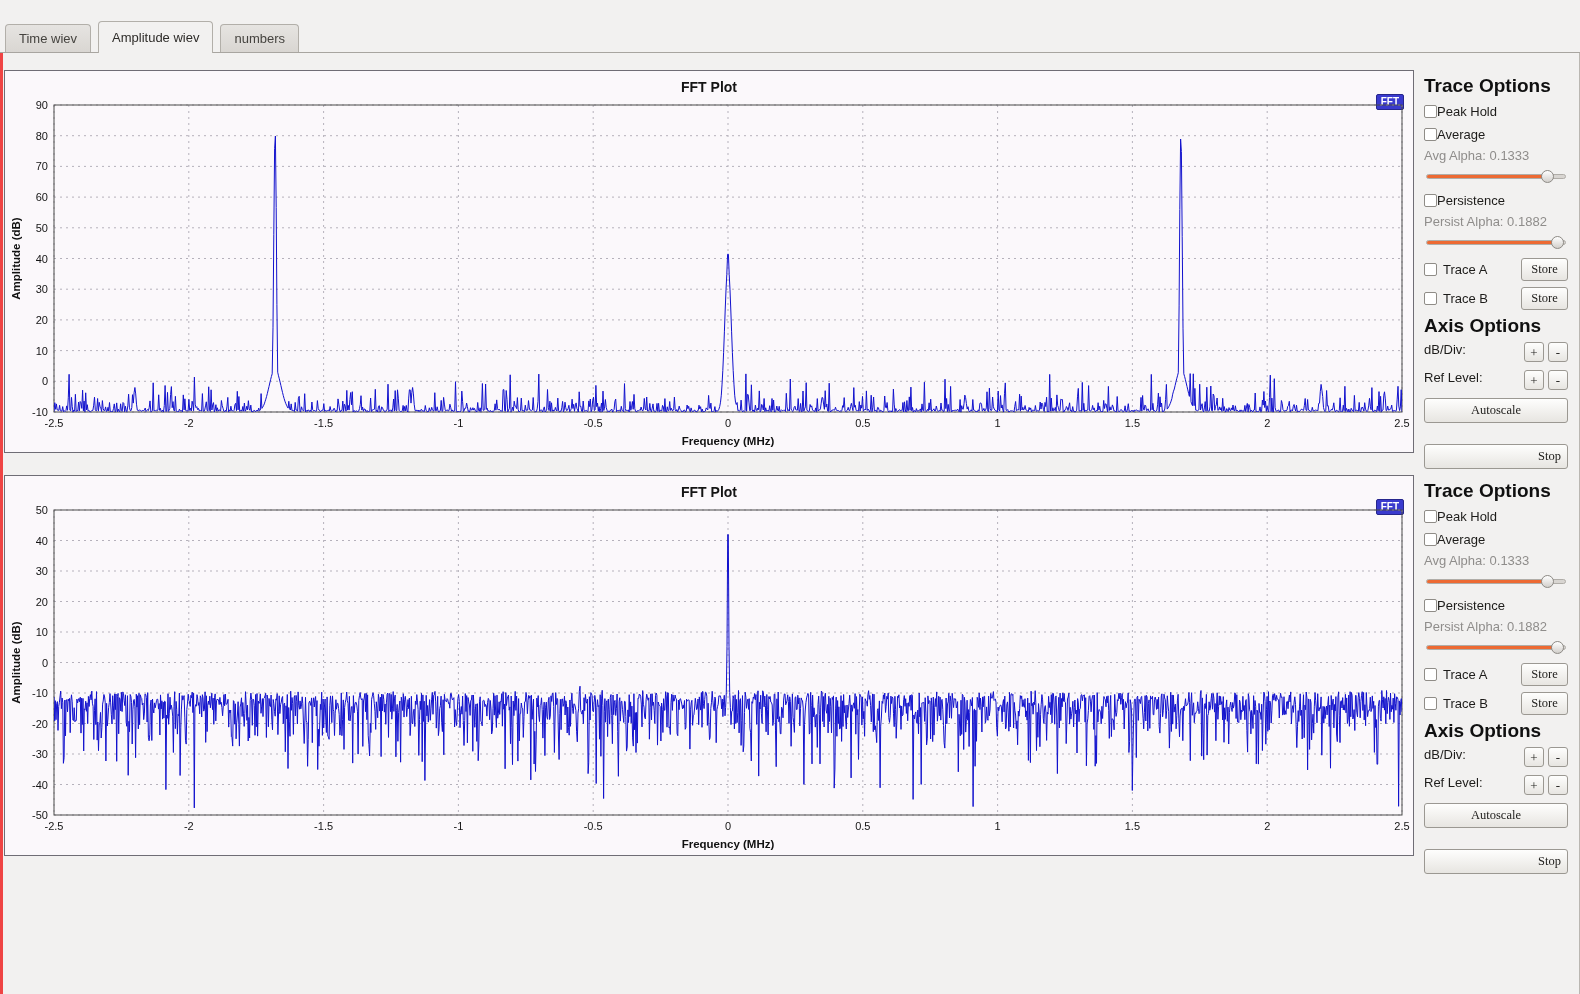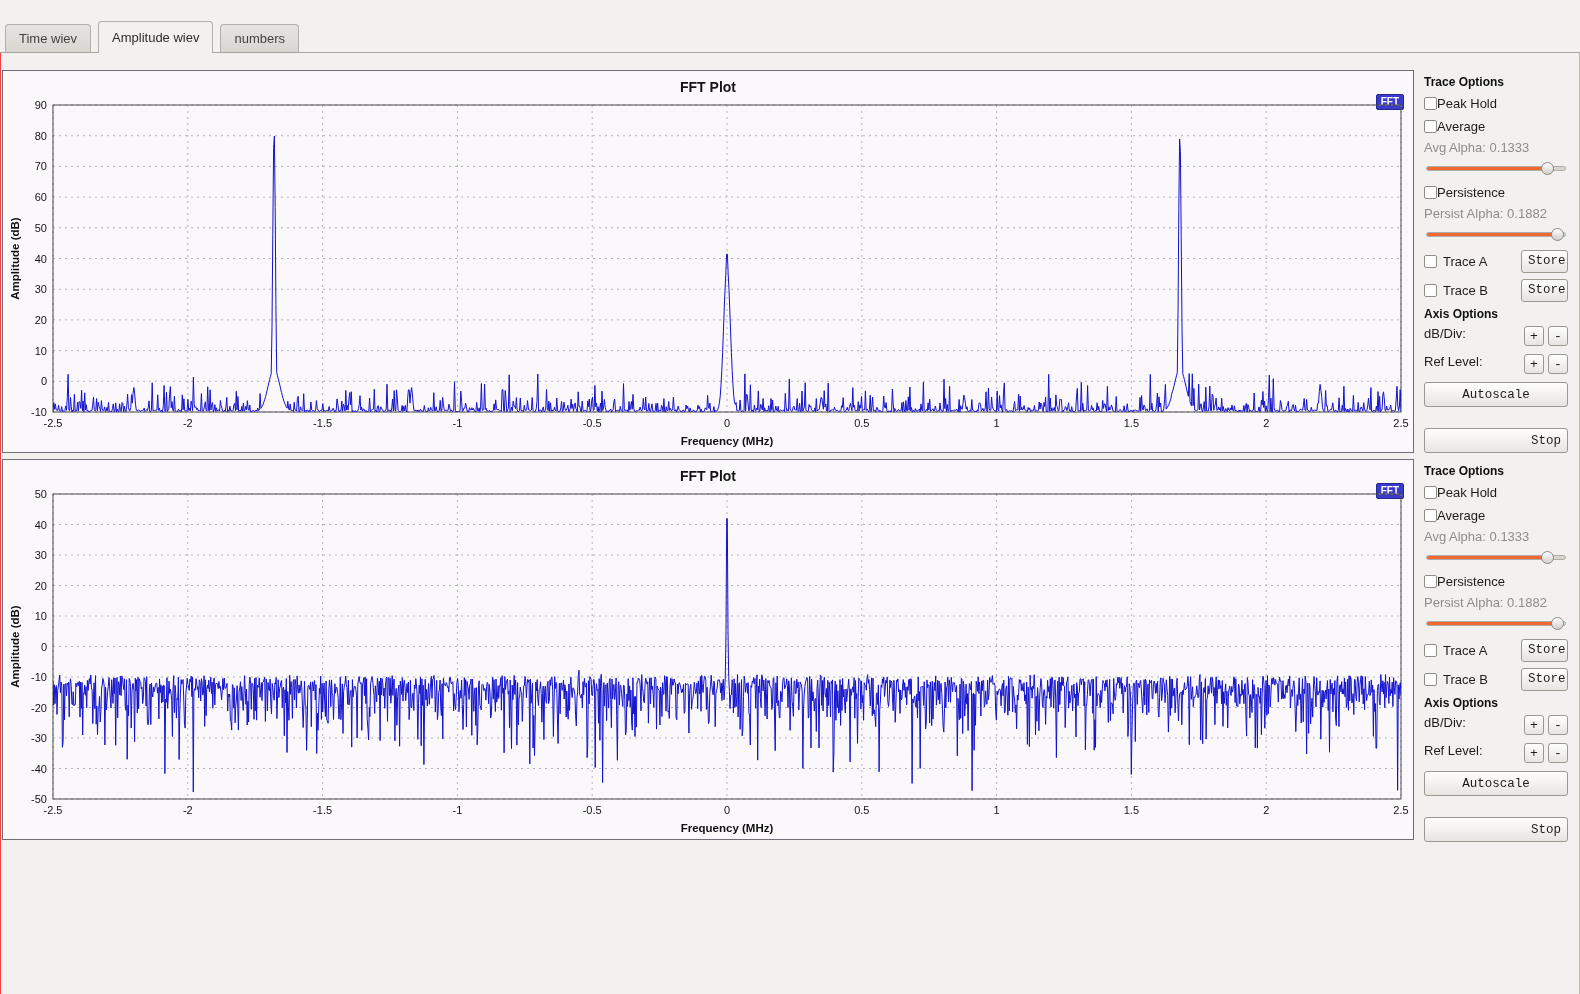--- a/index.html
+++ b/index.html
@@ -5,41 +5,41 @@
   *{box-sizing:border-box;}
   html,body{margin:0;padding:0;}
   body{width:1580px;height:994px;background:#f2f1f0;font-family:"Liberation Sans","DejaVu Sans",sans-serif;overflow:hidden;position:relative;}
 
   
   .tabbar{height:53px;padding:21px 5px 0;display:flex;align-items:flex-end;gap:7px;border-bottom:1px solid #a8a5a0;background:#f2f1f0;position:relative;}
   .tab{padding:6px 13px;background:linear-gradient(#e6e4e1,#d9d6d2);border:1px solid #b2afa9;border-bottom:none;border-radius:4px 4px 0 0;font-size:13px;color:#45433f;cursor:default;white-space:nowrap;}
   .tab.active{background:#f2f1f0;color:#2e2c29;padding-top:8px;padding-bottom:8px;margin-bottom:-1px;z-index:2;}
 
   
-  .content{position:absolute;left:0;right:0;top:53px;bottom:0;border-left:1px solid #ef4444;border-right:1px solid #bab7b2;padding:17px 5px 0 1px;background:#f2f1f0;}
+  .content{position:absolute;left:0;right:0;top:53px;bottom:0;border-left:3px solid #ef4444;border-right:1px solid #bab7b2;padding:17px 5px 0 1px;background:#f2f1f0;}
   .scope-row{display:flex;align-items:stretch;}
   .scope-row + .scope-row{margin-top:2px;}
   .plot-panel{flex:1;position:relative;border:1px solid #6f6d75;background:#fbf8fb;height:383px;}
   .scope-row.second .plot-panel{height:381px;}
   .plot-title{text-align:center;font-size:14px;font-weight:bold;color:#141414;padding-top:8px;height:28px;}
   .fft-badge{position:absolute;top:23px;right:9px;background:#3a3ace;color:#ffffff;font-size:10px;font-weight:bold;padding:2px 4px;border-radius:2px;border:1px solid #26268c;line-height:1;}
   .plot-svg{position:absolute;left:2px;top:28px;width:calc(100% - 4px);height:calc(100% - 30px);}
 
   
   .sidebar{width:160px;flex:none;padding:5px 6px 4px 10px;display:flex;flex-direction:column;gap:5px;font-size:13px;color:#1d1c1a;}
-  .sb-title{font-weight:bold;font-size:12px;color:#101010;}
+  .sb-title{font-weight:bold;font-size:19px;color:#101010;}
   .cb-row{display:flex;align-items:center;height:18px;}
   .cb{width:13px;height:13px;border:1px solid #8f8c87;border-radius:2px;background:#ffffff;flex:none;}
   .dim-label{color:#8f8d8b;height:16px;}
   .slider{position:relative;height:15px;margin:0 2px 2px 2px;}
   .slider-track{position:absolute;left:0;right:0;top:5px;height:5px;background:#d8d5d1;border:1px solid #b0ada8;border-radius:3px;overflow:hidden;}
   .slider-fill{height:100%;background:#ed6a33;width:50%;}
   .slider-handle{position:absolute;top:1px;left:50%;width:13px;height:13px;border-radius:50%;background:linear-gradient(#ffffff,#d2cfcb);border:1px solid #8d8a85;}
   .trace-row{display:flex;align-items:center;gap:6px;height:24px;}
-  .btn{background:linear-gradient(#fefefd,#e7e5e1);border:1px solid #9b9892;border-radius:3px;font-family:Liberation Mono, monospace;font-size:12.5px;color:#1d1c1a;cursor:default;}
+  .btn{background:linear-gradient(#fefefd,#e7e5e1);border:1px solid #9b9892;border-radius:3px;font-family:Liberation Serif, serif;font-size:12.5px;color:#1d1c1a;cursor:default;}
   .store-btn{margin-left:auto;width:47px;height:23px;}
   .axis-row{display:flex;height:23px;}
   .axis-btns{margin-left:auto;display:flex;gap:4px;}
   .btn.sq{width:20px;height:20px;padding:0;font-size:13px;line-height:1;}
   .btn.wide{width:100%;height:25px;}
   .autoscale-btn{margin-top:auto;}
   .stop-btn{margin-top:16px;text-align:right;}
 </style>
 </head>
 <body>

